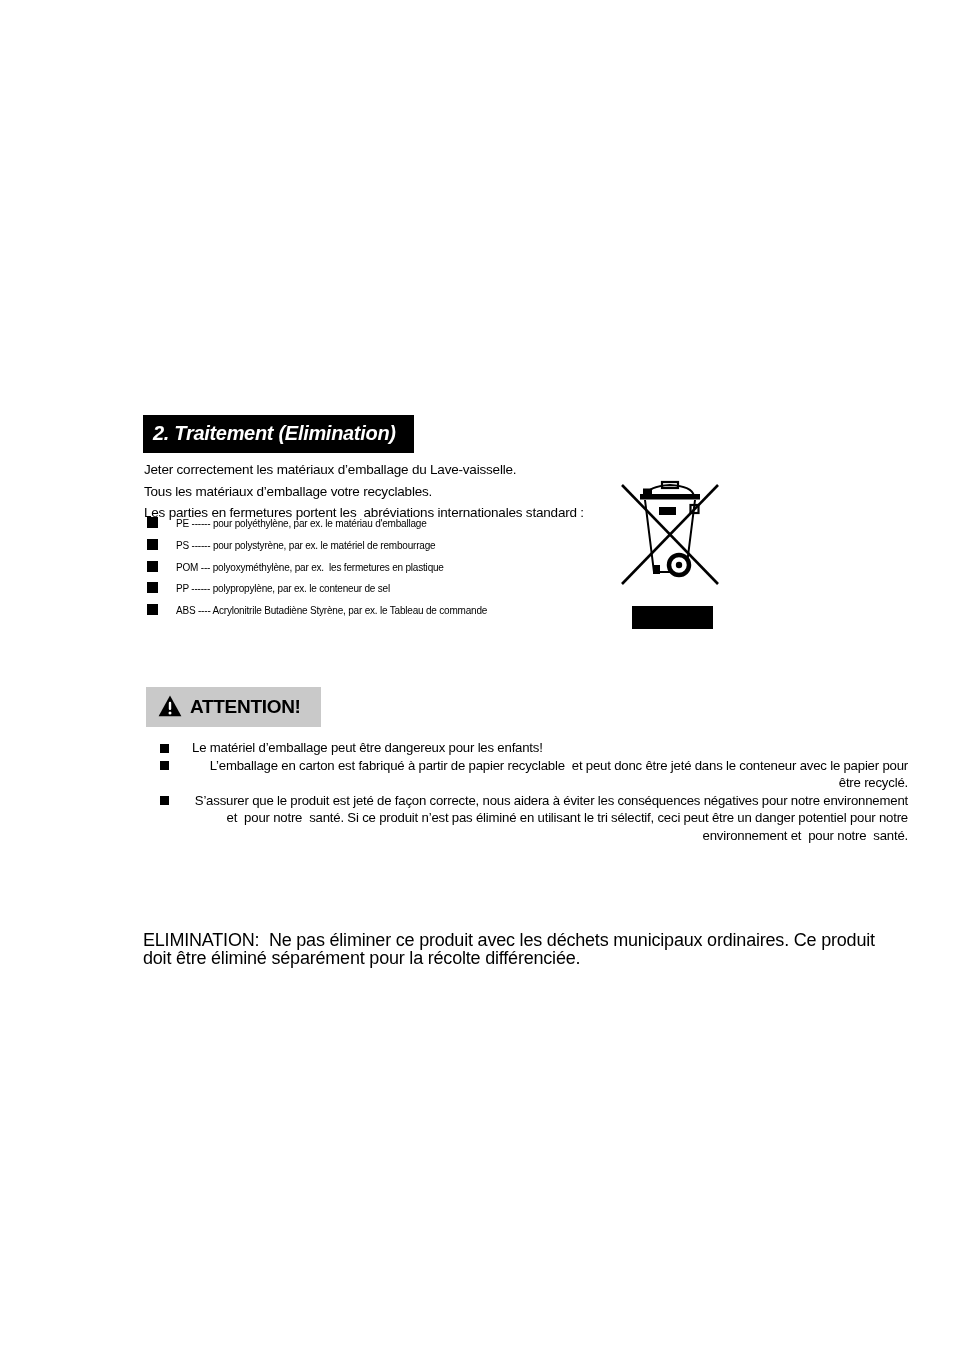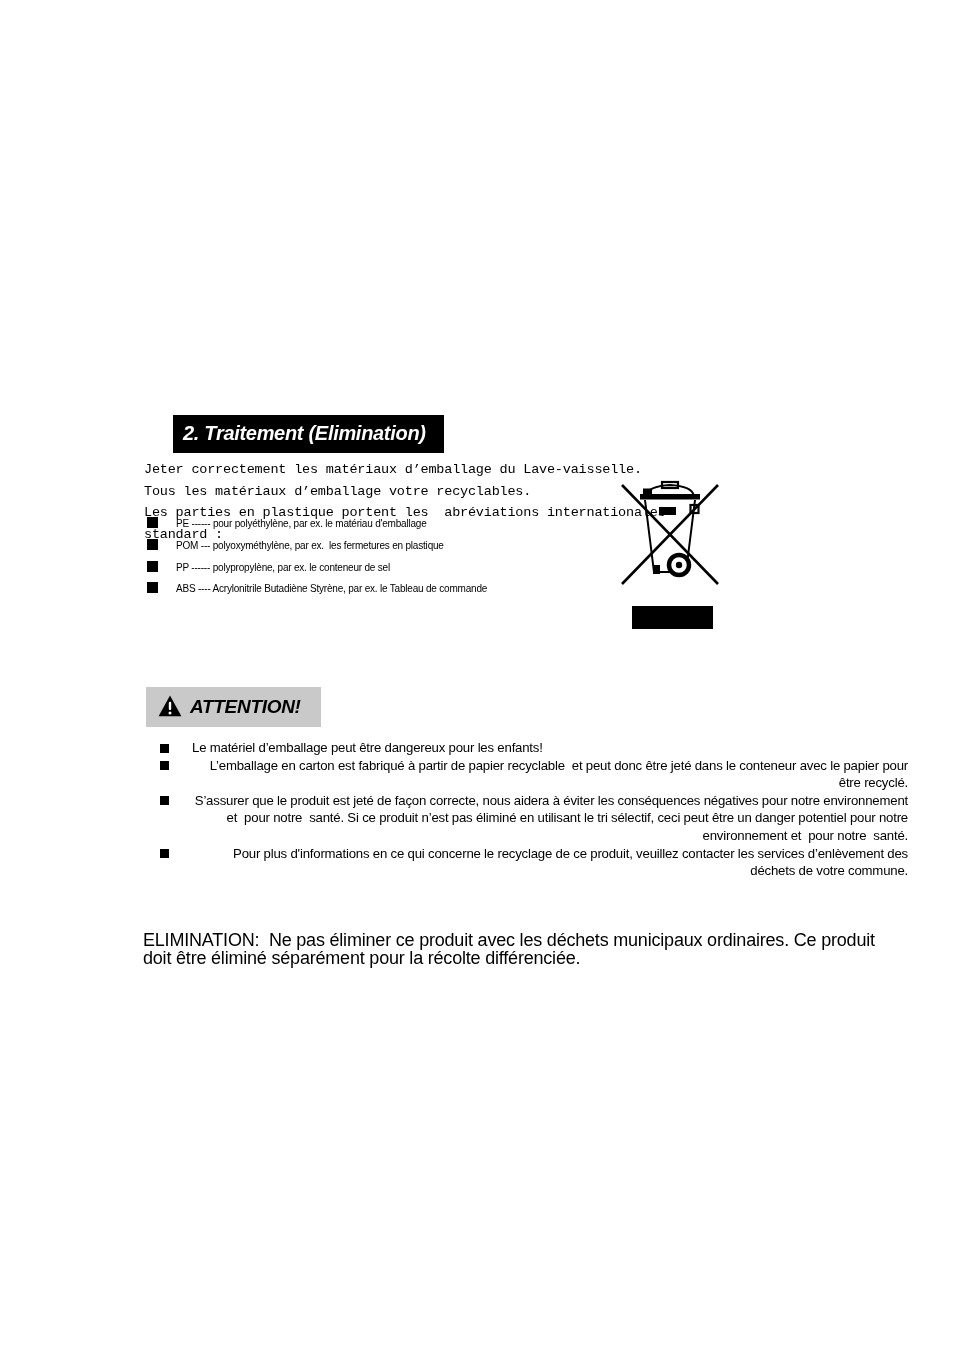--- a/index.html
+++ b/index.html
@@ -19,29 +19,27 @@
   .page{position:absolute;inset:0;background:var(--page_bg);}
 
   
   .title-box{
     position:absolute;left:143px;top:415px;
     background:var(--title_bg);color:var(--title_fg);
     font-size:20px;font-weight:bold;font-style:italic;
     letter-spacing:-0.3px;
     padding:7px 18px 8px 10px;
     white-space:nowrap;
-    margin-left:30px;
   }
 
   
   .intro{position:absolute;left:144px;top:459px;width:540px;}
   .intro-line{
     font-size:13.5px;line-height:21.5px;letter-spacing:-0.2px;
     white-space:pre-wrap;
-    font-family:Liberation Mono, monospace;
   }
 
   
   .materials{position:absolute;left:147px;top:513px;width:540px;}
   .mat-row{display:flex;align-items:center;height:21.7px;}
   .sq{
     width:11px;height:11px;background:#000;flex:0 0 11px;
     margin-right:18px;margin-top:-2px;
   }
   .mat-text{
@@ -57,21 +55,21 @@
 
   
   .attention-box{
     position:absolute;left:146px;top:687px;height:40px;
     background:var(--attention_bg);
     display:flex;align-items:center;
     padding:0 20px 0 12px;
   }
   .warn-icon{width:24px;height:22px;margin-right:8px;margin-top:-2px;}
   .attention-title{
-    font-size:19px;font-weight:bold;font-style:italic;
+    font-size:19px;font-weight:bold;
     letter-spacing:-0.3px;white-space:nowrap;
   }
 
   
   .attn-list{position:absolute;left:160px;top:739px;width:748px;}
   .attn-row{display:flex;align-items:flex-start;text-align:right;}
   .attn-sq{
     width:9px;height:9px;background:#000;flex:0 0 9px;
     margin-top:4.5px;margin-right:23px;
   }
@@ -93,30 +91,34 @@
 <div class="page">
 
   <div class="title-box">2. Traitement (Elimination)</div>
 
   <div class="intro">
 
       <div class="intro-line">Jeter correctement les matériaux d’emballage du Lave-vaisselle.</div>
 
       <div class="intro-line">Tous les matériaux d’emballage votre recyclables.</div>
 
-      <div class="intro-line">Les parties en plastique portent les  abréviations internationales standard :</div>
+      <div class="intro-line">Les parties en fermetures portent les  abréviations internationales standard :</div>
     </div>
 
   <div class="materials">
 
       <div class="mat-row">
         <span class="sq"></span>
         <span class="mat-text">PE ------ pour polyéthylène, par ex. le matériau d'emballage</span>
       </div>
 
+      <div class="mat-row">
+        <span class="sq"></span>
+        <span class="mat-text">PS ------ pour polystyrène, par ex. le matériel de rembourrage</span>
+      </div>
 
       <div class="mat-row">
         <span class="sq"></span>
         <span class="mat-text">POM --- polyoxyméthylène, par ex.  les fermetures en plastique</span>
       </div>
 
       <div class="mat-row">
         <span class="sq"></span>
         <span class="mat-text">PP ------ polypropylène, par ex. le conteneur de sel</span>
       </div>
@@ -174,21 +176,17 @@
       <div class="attn-row">
         <span class="attn-sq"></span>
         <span class="attn-text">L’emballage en carton est fabriqué à partir de papier recyclable  et peut donc être jeté dans le conteneur avec le papier pour être recyclé.</span>
       </div>
 
       <div class="attn-row">
         <span class="attn-sq"></span>
         <span class="attn-text">S’assurer que le produit est jeté de façon correcte, nous aidera à éviter les conséquences négatives pour notre environnement et  pour notre  santé. Si ce produit n’est pas éliminé en utilisant le tri sélectif, ceci peut être un danger potentiel pour notre environnement et  pour notre  santé.</span>
       </div>
 
-      <div class="attn-row">
-        <span class="attn-sq"></span>
-        <span class="attn-text">Pour plus d'informations en ce qui concerne le recyclage de ce produit, veuillez contacter les services d’enlèvement des déchets de votre commune.</span>
-      </div>
     </div>
 
   <div class="elimination">ELIMINATION:  Ne pas éliminer ce produit avec les déchets municipaux ordinaires. Ce produit doit être éliminé séparément pour la récolte différenciée.</div>
 
 </div>
 
 </body></html>

